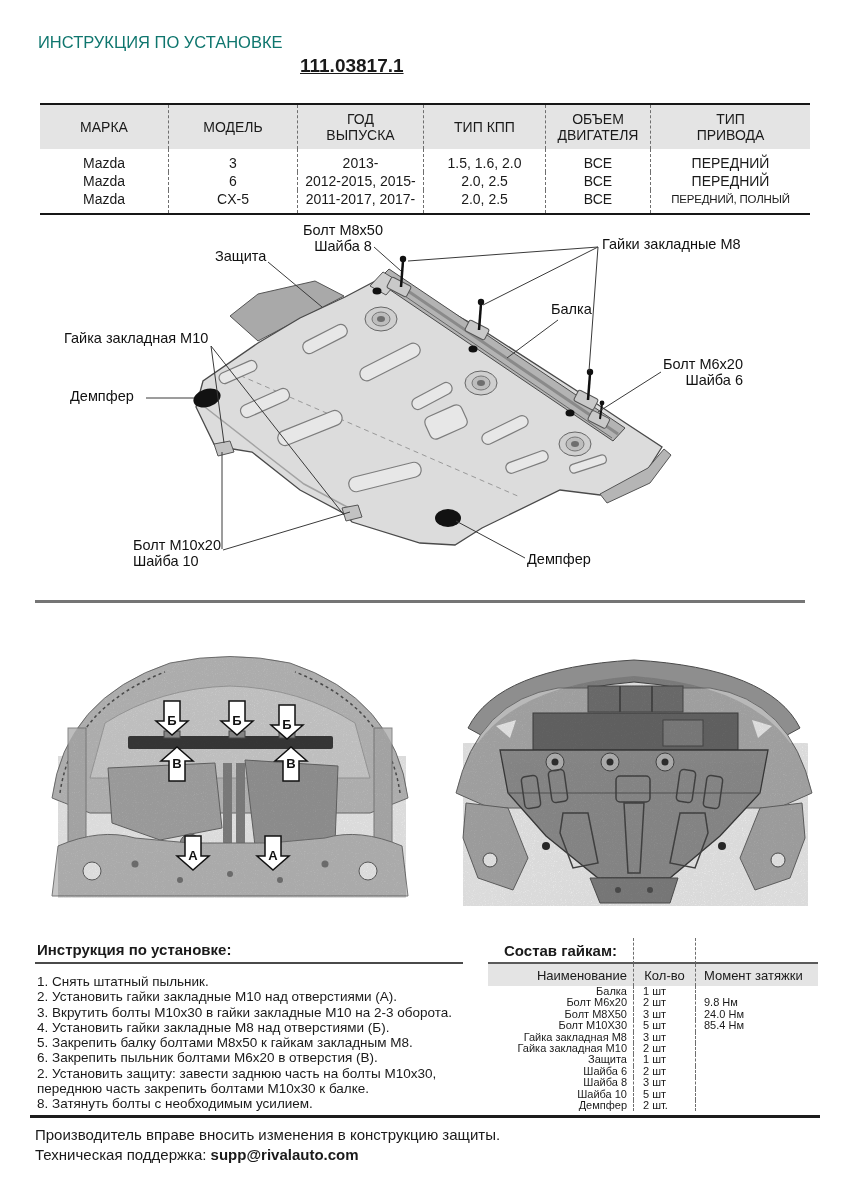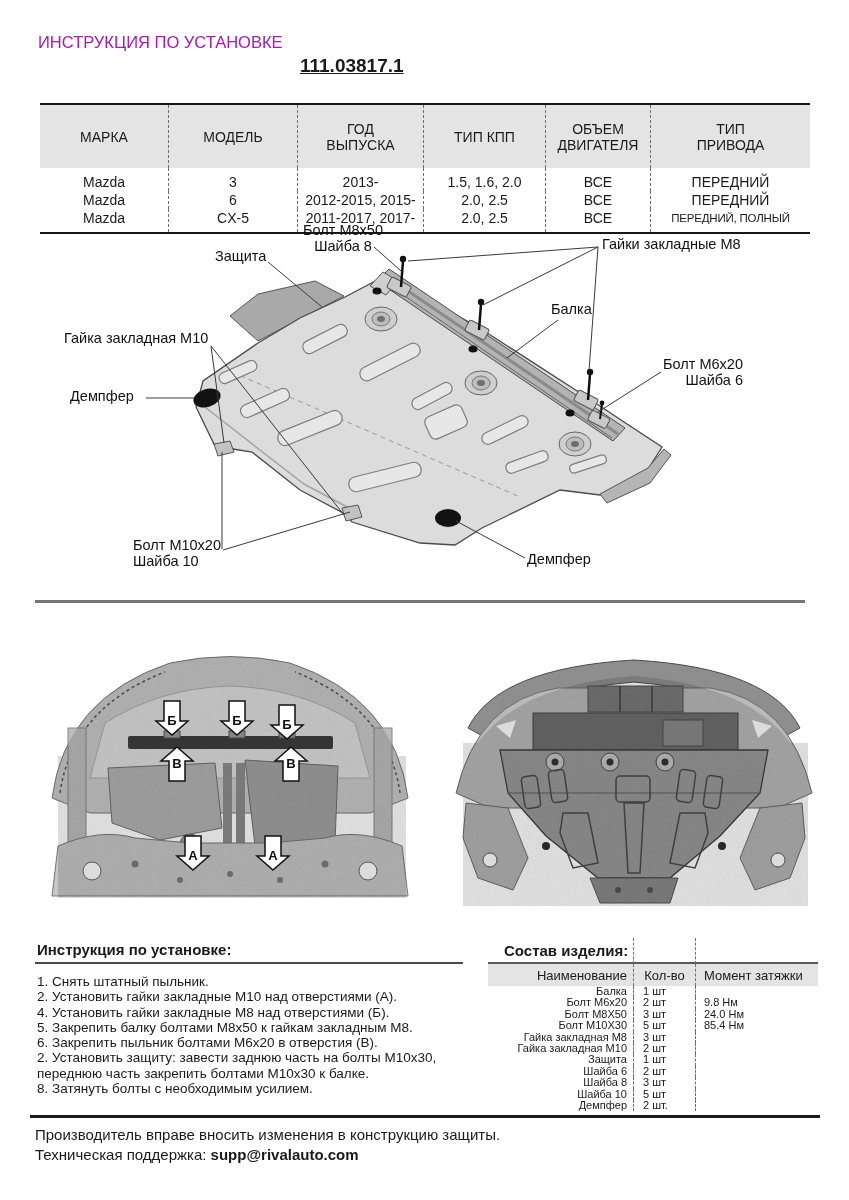--- a/index.html
+++ b/index.html
@@ -1,29 +1,29 @@
 <!DOCTYPE html>
 <html><head>
 <meta charset="utf-8">
 <style>
   html,body{margin:0;padding:0;background:#fff;}
   .page{position:relative;width:849px;height:1200px;background:#fff;overflow:hidden;
         font-family:"Liberation Sans","DejaVu Sans",sans-serif;color:#1a1a1a;}
   .abs{position:absolute;}
   
-  .h-line1{left:38px;top:33px;font-size:16.5px;color:#a21caf;}
+  .h-line1{left:38px;top:33px;font-size:16.5px;color:#0f766e;}
   .h-line2{left:38px;top:55px;font-size:19px;font-weight:bold;}
   .h-part{left:300px;top:55px;font-size:19px;font-weight:bold;text-decoration:underline;}
   
   .vtable{left:40px;top:103px;width:770px;display:grid;
           grid-template-columns:128px 129px 126px 122px 105px 160px;
           border-top:2px solid #161616;border-bottom:2px solid #161616;}
   .vtable>div{font-size:14px;text-align:center;}
   .vtable>div:not(:nth-child(6n+1)){border-left:1px dashed #6e6e6e;}
-  .vh{background:#e4e4e4;height:63px;display:flex;align-items:center;justify-content:center;
+  .vh{background:#e4e4e4;height:44px;display:flex;align-items:center;justify-content:center;
       white-space:pre-line;line-height:16px;}
   .vc{line-height:18px;}
   .vtable>div:nth-child(n+7):nth-child(-n+12){padding-top:5px;}
   .vtable>div:nth-child(n+19){padding-bottom:5px;}
   .vc.small{font-size:11.5px;line-height:18px;letter-spacing:-0.2px;}
   
   .dlabel{position:absolute;font-size:14.5px;line-height:16px;color:#111;}
   .tc{text-align:center;} .tr{text-align:right;}
   
   .rule-gray{background:#757575;height:3px;}
@@ -316,30 +316,31 @@
     <circle cx="180" cy="262" r="3" fill="#555"></circle>
     <circle cx="212" cy="262" r="3" fill="#555"></circle>
     <rect x="0" y="0" width="392" height="278" clip-path="url(#clipR)" filter="url(#grain)" opacity="0.14"></rect>
   </svg>
 
   <div class="abs inst-title">Инструкция по установке:</div>
   <div class="abs rule-mid" style="left:35px;top:962px;width:428px;"></div>
   <div class="abs steps">
     <div>1. Снять штатный пыльник.</div>
     <div>2. Установить гайки закладные М10 над отверстиями (А).</div>
+    <div>3. Вкрутить болты М10х30 в гайки закладные М10 на 2-3 оборота.</div>
     <div>4. Установить гайки закладные М8 над отверстиями (Б).</div>
     <div>5. Закрепить балку болтами М8х50 к гайкам закладным М8.</div>
     <div>6. Закрепить пыльник болтами М6х20 в отверстия (В).</div>
     <div>2. Установить защиту: завести заднюю часть на болты М10х30, переднюю часть закрепить болтами М10х30 к балке.</div>
     <div>8. Затянуть болты с необходимым усилием.</div>
   </div>
 
   <div class="abs ptable">
     <div class="pt-title-cell">
-        <span class="pt-title">Состав изделия:</span>
+        <span class="pt-title">Состав гайкам:</span>
       </div>
     <div class="pt-title-cell"></div>
     <div class="pt-title-cell"></div>
     <div class="pt-h name">Наименование</div>
     <div class="pt-h qty">Кол-во</div>
     <div class="pt-h tq">Момент затяжки</div>
 
     <div class="pt-c name">Балка</div>
     <div class="pt-c qty">1 шт</div>
     <div class="pt-c tq"></div>

